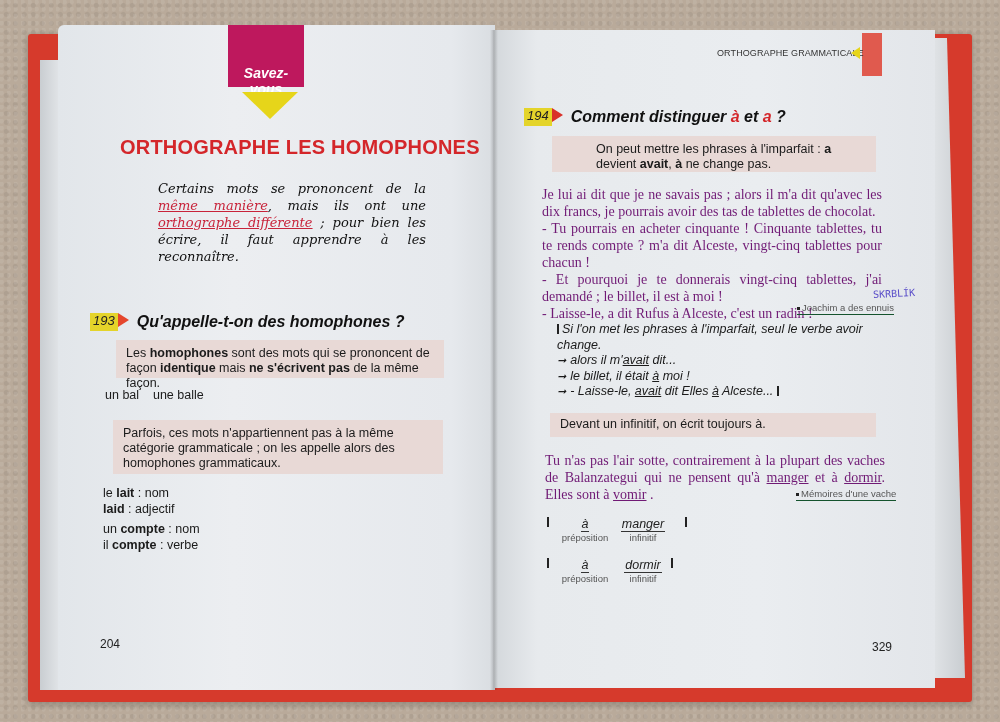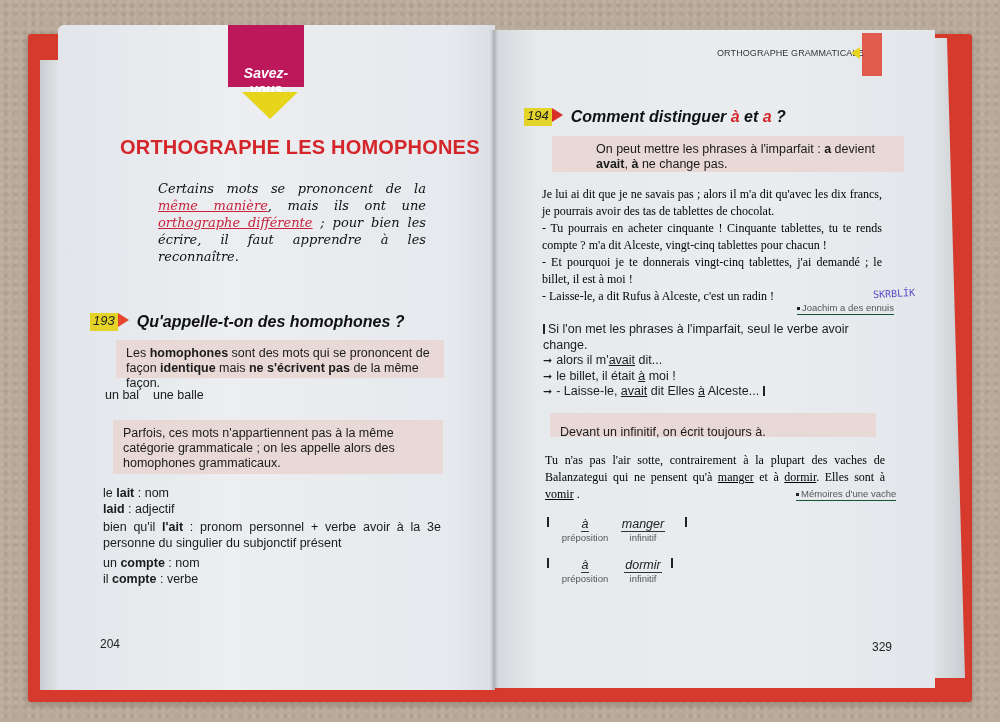--- a/index.html
+++ b/index.html
@@ -87,21 +87,21 @@
 
   .box {
     position:absolute; background:#e8d9d6;
     font-family:"Liberation Sans", sans-serif; font-size:12.5px; line-height:15px; color:#1b1b1b;
     padding:6px 8px 6px 10px; box-sizing:border-box;
   }
   .body-sans {
     position:absolute; font-family:"Liberation Sans", sans-serif; font-size:12.5px; line-height:16px; color:#1b1b1b;
   }
   .serif-text {
-    position:absolute; font-family:"Liberation Serif", serif; font-size:12px; line-height:17px; color:#000000;
+    position:absolute; font-family:"Liberation Serif", serif; font-size:14px; line-height:17px; color:#701a75;
     text-align:justify;
   }
   b { font-weight:bold; }
   .u { text-decoration:underline; }
   .source {
     position:absolute; font-family:"Liberation Sans", sans-serif; font-size:9.5px; color:#555;
     border-bottom:1px solid #14532d; padding-bottom:1px;
   }
   .source::before { content:""; display:inline-block; width:3px; height:3px; background:#222; margin-right:2px; vertical-align:middle; }
   .handwrite {
@@ -160,60 +160,59 @@
   <span>Les </span><b>homophones</b><span> sont des mots qui se prononcent de façon </span><b>identique</b><span> mais </span><b>ne s'écrivent pas</b><span> de la même façon.</span>
 </div>
 
 <div class="body-sans" style="left:105px; top:387px; white-space:pre;">un bal    une balle</div>
 
 <div class="box" style="left:113px; top:420px; width:330px; height:54px;">Parfois, ces mots n'appartiennent pas à la même catégorie grammaticale ; on les appelle alors des homophones grammaticaux.</div>
 
 <div class="body-sans" style="left:103px; top:485px; width:338px;">
   <div><span>le </span><b>lait</b><span> : nom</span></div>
   <div><span></span><b>laid</b><span> : adjectif</span></div>
-  <div style="text-align:justify; margin-top:2px;"><span>bien qu'il </span><b>l'ait</b><span> : pronom personnel + verbe avoir à la 3e personne du singulier du subjonctif présent</span></div>
   <div style="margin-top:4px;"><span>un </span><b>compte</b><span> : nom</span></div>
   <div><span>il </span><b>compte</b><span> : verbe</span></div>
 </div>
 
 <div class="page-num" style="left:100px; top:637px;">204</div>
 
 <div class="page right"></div>
 <div class="gutter"></div>
 <div class="header-tab"></div>
 <div class="header-right">ORTHOGRAPHE GRAMMATICALE</div>
 <div class="header-tri"></div>
 
 <div class="sec-head" style="left:524px; top:108px;">
   <span class="sec-num">194</span>
   <span class="sec-tri" style="border-left-color:#d9302a;"></span>
   <span><span>Comment distinguer </span><span class="red">à</span><span> et </span><span class="red">a</span><span> ?</span></span>
 </div>
 
-<div class="box" style="left:552px; top:136px; width:352px; height:36px;padding-left:44px;">
+<div class="box" style="left:552px; top:136px; width:324px; height:36px;padding-left:44px;">
   <span>On peut mettre les phrases à l'imparfait : </span><b>a</b><span> devient </span><b>avait</b><span>, </span><b>à</b><span> ne change pas.</span>
 </div>
 
 <div class="serif-text" style="left:542px; top:186px; width:340px;">
   <div>Je lui ai dit que je ne savais pas ; alors il m'a dit qu'avec les dix francs, je pourrais avoir des tas de tablettes de chocolat.</div>
   <div>- Tu pourrais en acheter cinquante ! Cinquante tablettes, tu te rends compte ? m'a dit Alceste, vingt-cinq tablettes pour chacun !</div>
   <div>- Et pourquoi je te donnerais vingt-cinq tablettes, j'ai demandé ; le billet, il est à moi !</div>
   <div>- Laisse-le, a dit Rufus à Alceste, c'est un radin !</div>
 </div>
 <div class="handwrite">SKRBLÍK</div>
 <div class="source" style="left:797px; top:302px;">Joachim a des ennuis</div>
 
-<div class="body-sans" style="left:543px; top:322px; width:345px; font-size:12.5px; line-height:15.5px;">
+<div class="body-sans" style="left:557px; top:322px; width:345px; font-size:12.5px; line-height:15.5px;font-style:italic;">
   <div><span class="bar"></span><span>Si l'on met les phrases à l'imparfait, seul le verbe avoir change.</span></div>
   <div><span class="arrow">➞</span><span>alors il m'</span><span class="u">avait</span><span> dit...</span></div>
   <div><span class="arrow">➞</span><span>le billet, il était </span><span class="u">à</span><span> moi !</span></div>
   <div><span class="arrow">➞</span><span>- Laisse-le, </span><span class="u">avait</span><span> dit Elles </span><span class="u">à</span><span> Alceste...</span> <span class="bar"></span></div>
 </div>
 
-<div class="box" style="left:550px; top:413px; width:326px; height:24px; padding-top:12px;">Devant un infinitif, on écrit toujours à.</div>
+<div class="box" style="left:550px; top:413px; width:326px; height:24px; padding-top:4px;">Devant un infinitif, on écrit toujours à.</div>
 
 <div class="serif-text" style="left:545px; top:452px; width:340px;">
   <span>Tu n'as pas l'air sotte, contrairement à la plupart des vaches de Balanzategui qui ne pensent qu'à </span><span class="u">manger</span><span> et à </span><span class="u">dormir</span><span>. Elles sont à </span><span class="u">vomir</span><span> .</span>
 </div>
 <div class="source" style="left:796px; top:488px;">Mémoires d'une vache</div>
 
 <div class="diagram" style="left:545px; top:514px; width:200px; height:40px;">
   <span class="bar" style="position:absolute; left:2px; top:3px;"></span>
   <div class="cell" style="left:10px; width:60px;"><span class="word">à</span><div class="cap">préposition</div></div>
   <div class="cell" style="left:70px; width:56px;"><span class="word">manger</span><div class="cap">infinitif</div></div>

